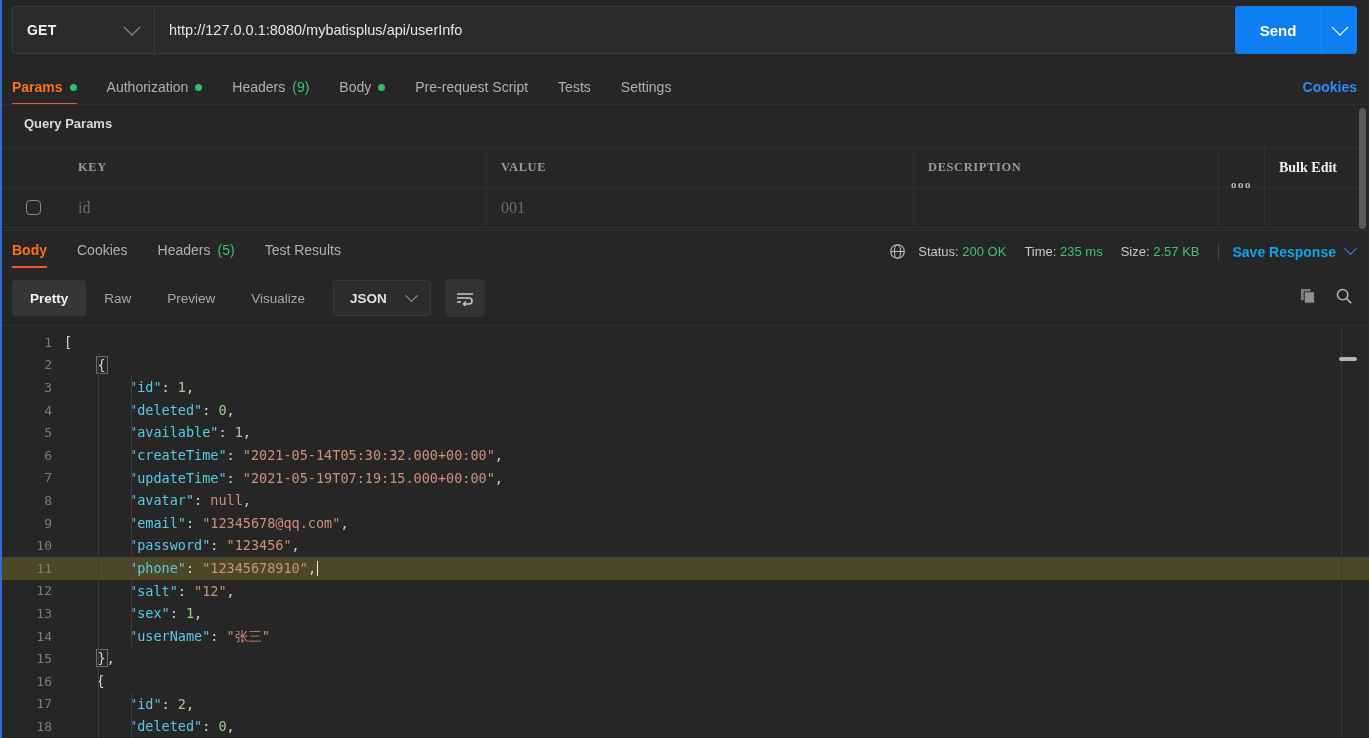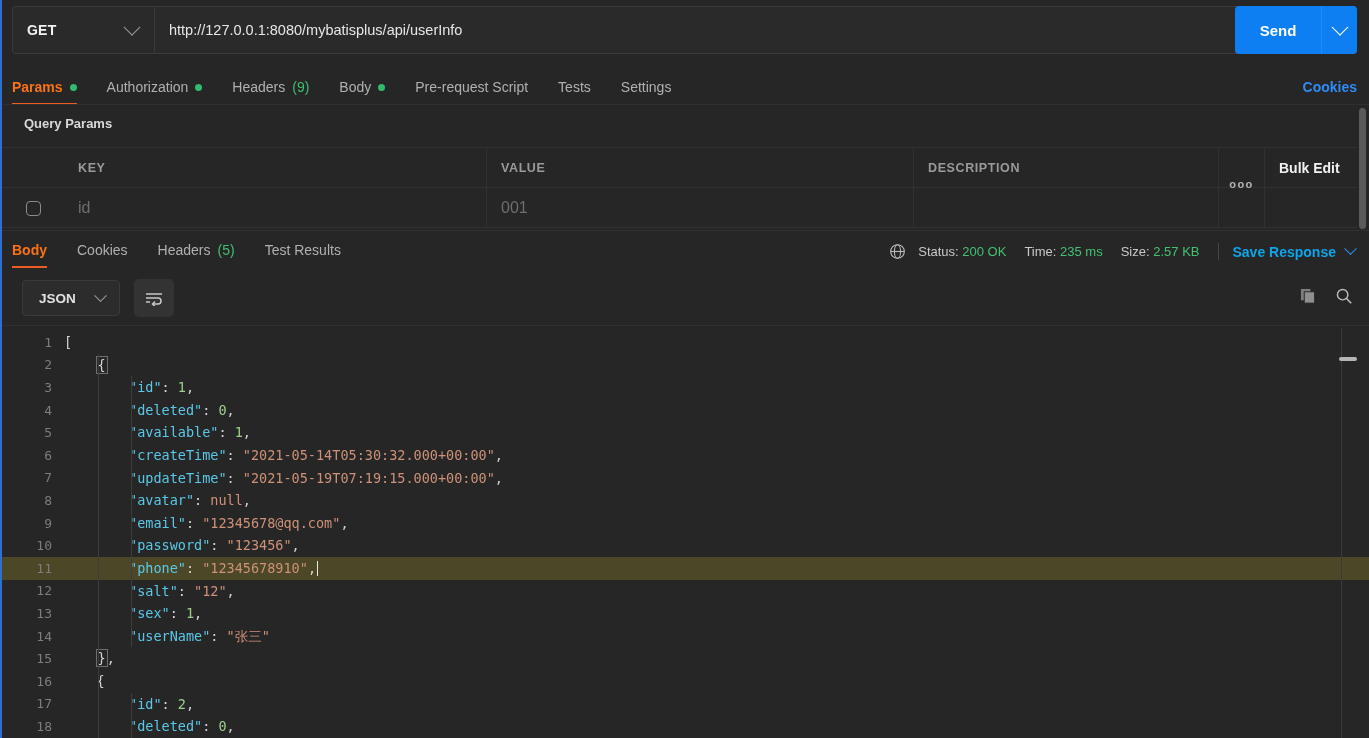--- a/index.html
+++ b/index.html
@@ -108,21 +108,21 @@
   
   .qp-title {
     position: absolute; left: 24px; top: 116px;
     font-size: 13px; color: #d9d9d9; font-weight: bold; text-align: center;
   }
   .ptable {
     position: absolute; left: 2px; top: 147px;
     width: 1355px;
     border-top: 1px solid #313131;
   }
-  .prow { display: flex; height: 40px; border-bottom: 1px solid #313131; }
+  .prow { display: flex; height: 40px; align-items: center; border-bottom: 1px solid #313131; font-family: Liberation Serif, serif; }
   .pcell { height: 40px; display: flex; align-items: center; padding: 0 14px; border-right: 1px solid #313131; }
   .c-chk { width: 62px; justify-content: center; padding: 0; border-right: none; }
   .c-key { width: 423px; }
   .c-val { width: 427px; }
   .c-desc { width: 305px; }
   .c-dots { width: 46px; justify-content: center; }
   .c-bulk { width: 92px; border-right: none; }
   .hdr .pcell { font-size: 12.5px; color: #9a9a9a; font-weight: bold; letter-spacing: .6px; }
   .hdr .c-bulk { color: #f0f0f0; font-size: 14px; letter-spacing: 0; cursor: pointer; }
   .dots-ico { color: #b5b5b5; font-size: 11px; letter-spacing: 1.5px; margin-top: 32px; }
@@ -322,20 +322,26 @@
       <span class="meta-item"><span>Size:</span> <span class="gv">2.57 KB</span></span>
       <span class="meta-sep"></span>
       <span class="save-resp">
         <span>Save Response</span>
         <span class="chev"></span>
       </span>
     </div>
   </div>
 
   <div class="body-toolbar">
+    <div class="segbtns">
+      <div class="seg active">Pretty</div>
+      <div class="seg">Raw</div>
+      <div class="seg">Preview</div>
+      <div class="seg">Visualize</div>
+    </div>
     <div class="fmt-select">
       <span class="fmt-label">JSON</span>
       <span class="chev"></span>
     </div>
     <div class="wrap-btn">
       <svg width="20" height="16" viewBox="0 0 20 16">
         <line x1="2" y1="4" x2="18" y2="4" stroke="#c9c9c9" stroke-width="1.5"></line>
         <path d="M2 8 H14 a3 3 0 0 1 0 6 H9" fill="none" stroke="#c9c9c9" stroke-width="1.5"></path>
         <polyline points="11,11.5 8.5,14 11,16.5" fill="none" stroke="#c9c9c9" stroke-width="1.5"></polyline>
         <line x1="2" y1="12" x2="6" y2="12" stroke="#c9c9c9" stroke-width="1.5"></line>

